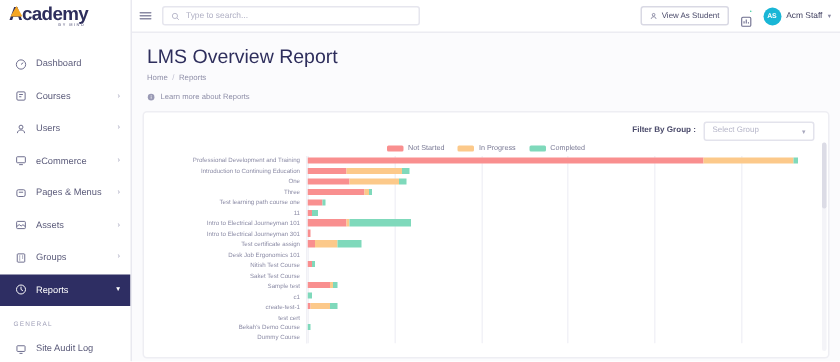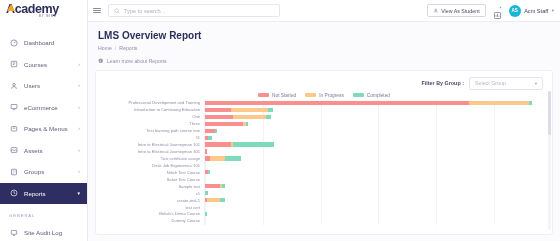--- a/index.html
+++ b/index.html
@@ -112,21 +112,21 @@
     width: 12px; height: 12px; border-radius: 50%;
     background: #19b6d6; color: #fff;
     display: flex; align-items: center; justify-content: center;
     font-size: 4.6px; font-weight: bold;
   }
   .user-name { font-size: 5.6px; color: #3c3c5c; white-space: nowrap; }
   .user .caret { font-size: 4.4px; color: #8a8aa3; }
 
   
   .page-head { padding: 8px 10px 0 10px; }
-  .page-title { font-size: 10px; color: #2e2e5c; font-weight: bold; }
+  .page-title { font-size: 13px; color: #2e2e5c; font-weight: normal; }
   .breadcrumb { margin-top: 4px; font-size: 5.2px; color: #8f8fa8; display: flex; gap: 3px; }
   .breadcrumb .sep { color: #c0c0d0; }
   .breadcrumb .crumb-link { color: #8f8fa8; cursor: pointer; }
   .learn {
     margin-top: 7px; display: flex; align-items: center; gap: 3.5px;
     font-size: 5.1px; color: #8f8fa8; cursor: pointer;
   }
   .learn svg { width: 5.5px; height: 5.5px; }
 
   

